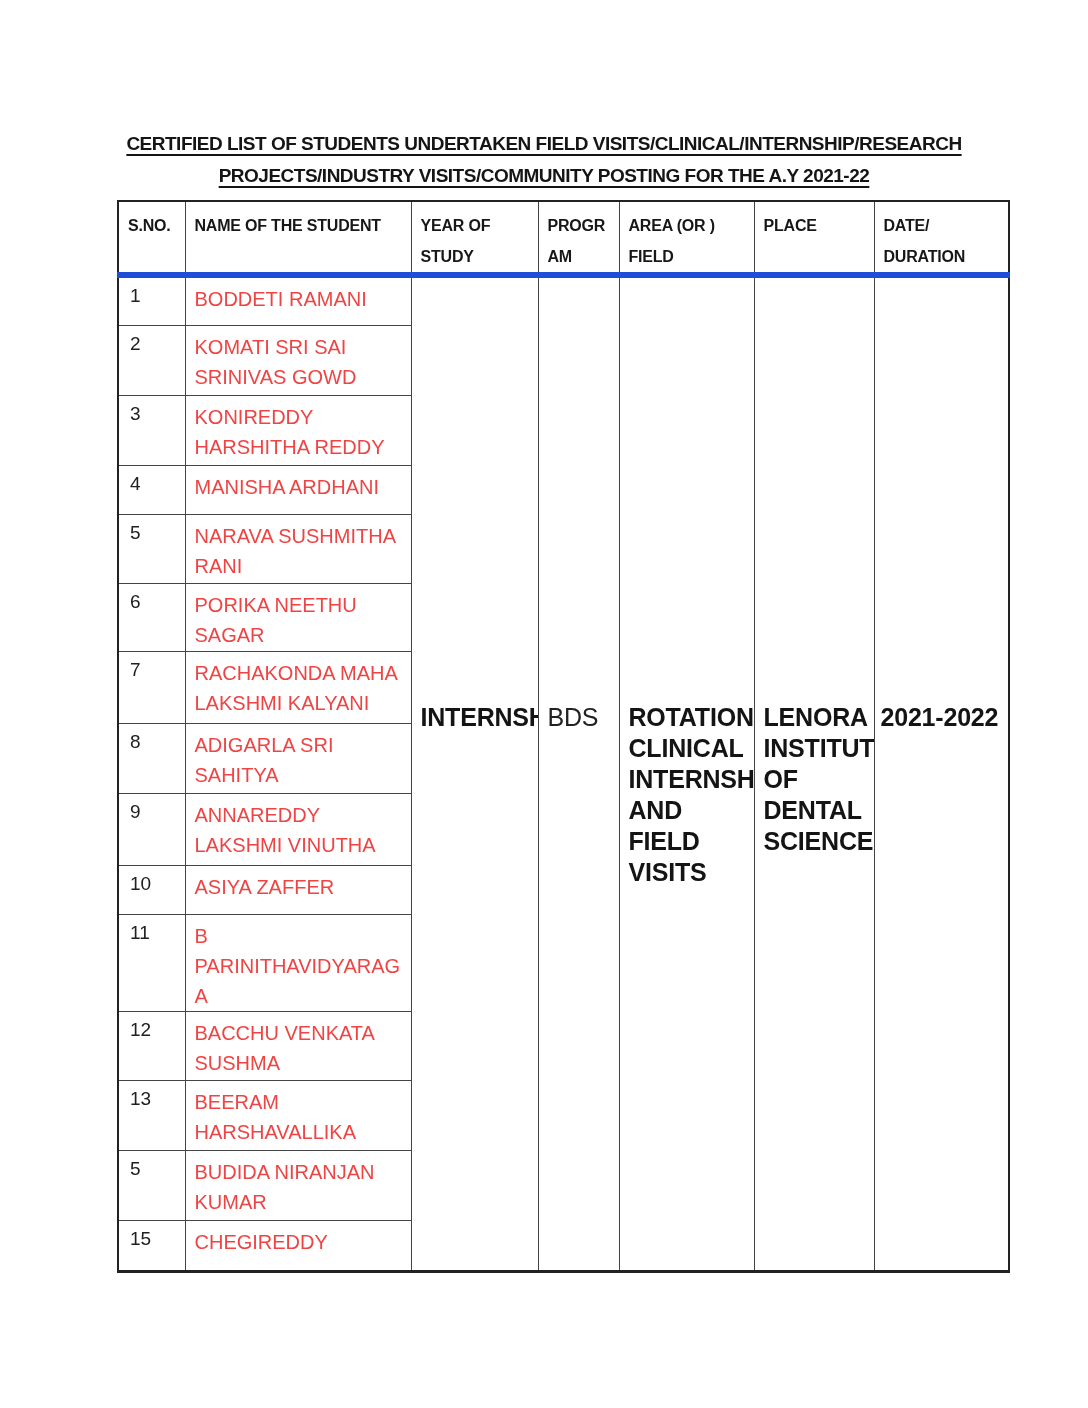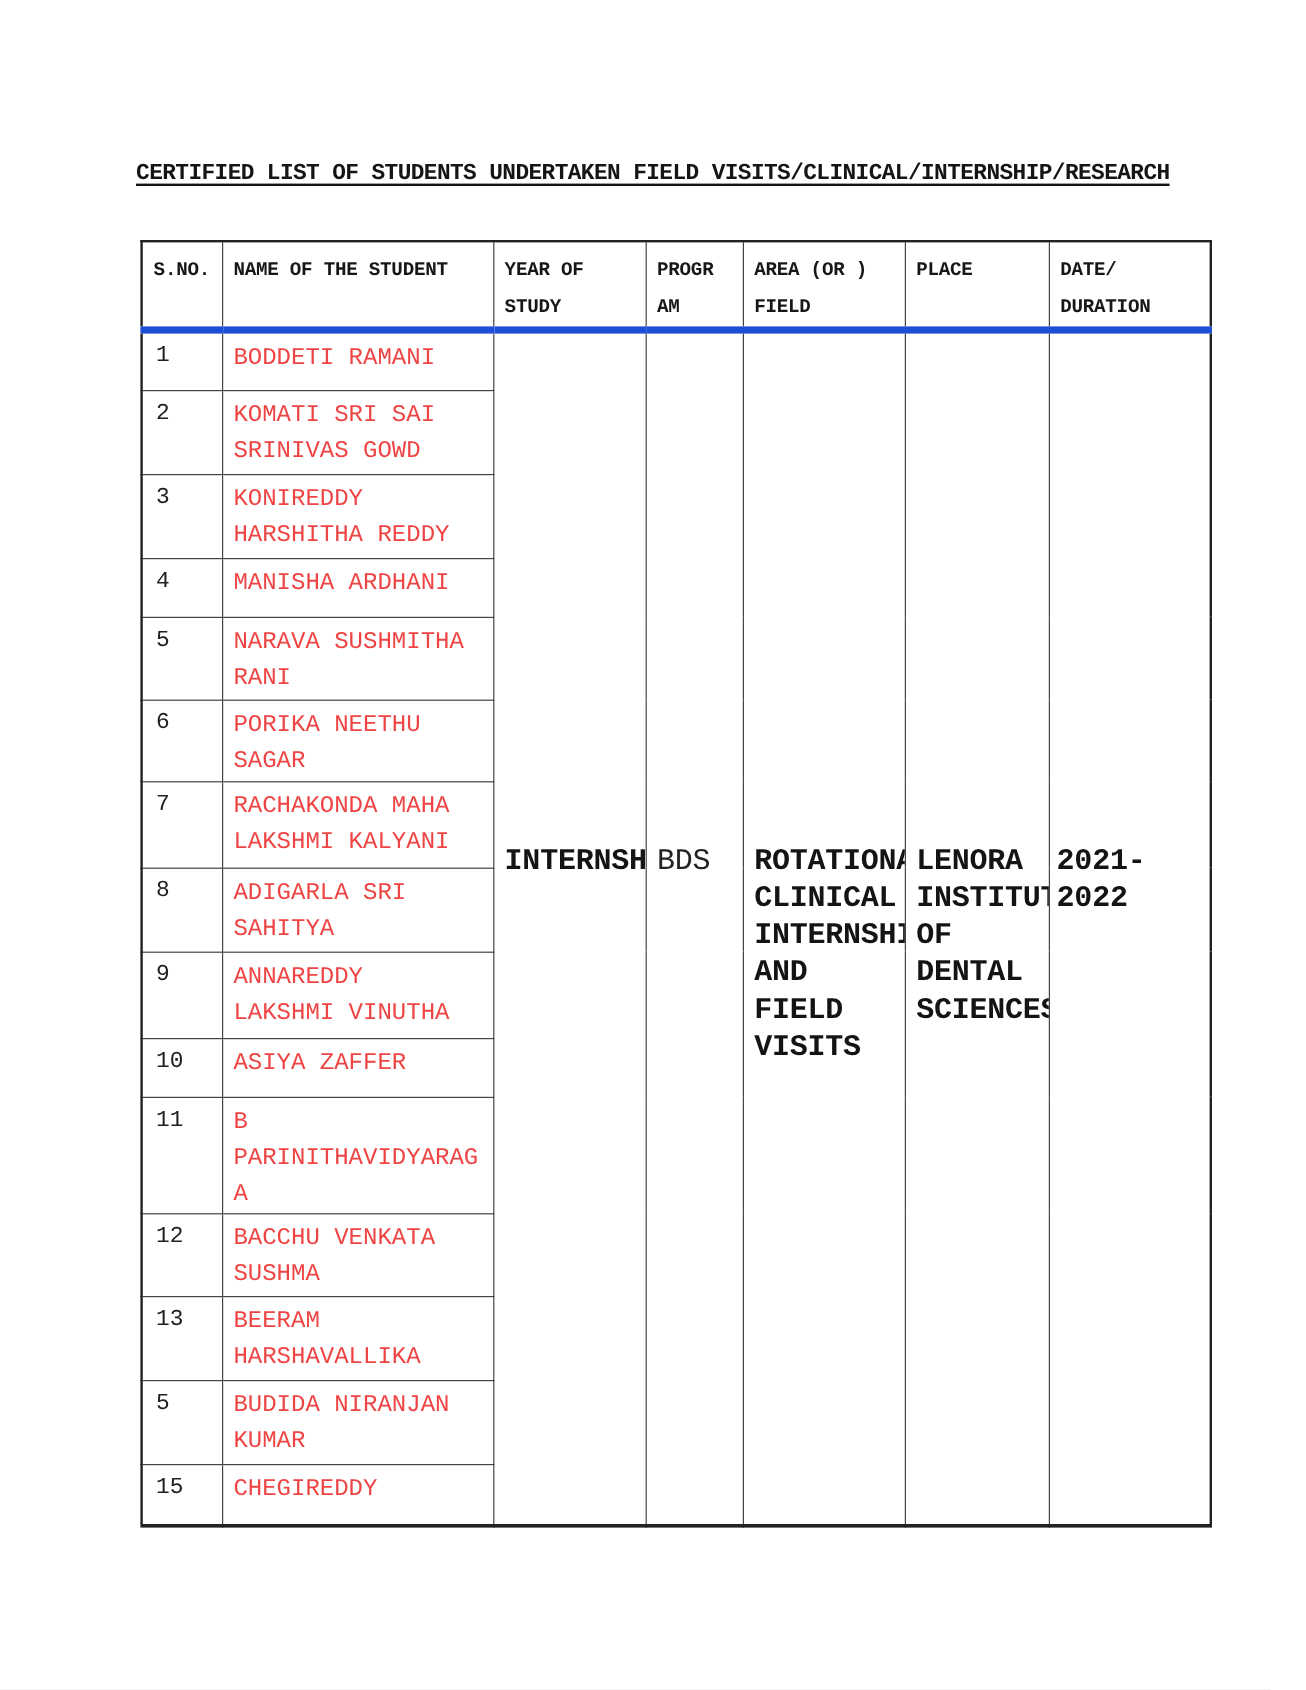--- a/index.html
+++ b/index.html
@@ -1,21 +1,21 @@
 <!DOCTYPE html>
 <html><head>
 <meta charset="utf-8">
 <style>
   html,body{margin:0;padding:0;background:#e8e8e8;}
   .page{
     position:relative;
     width:1088px;height:1408px;
     margin:0 auto;
     background:#ffffff;
-    font-family:Liberation Mono, monospace;
+    font-family:Liberation Sans, sans-serif;
     color:#1c1c1c;
     overflow:hidden;
   }
   .doc-title{
     position:absolute;
     left:0; top:128px; width:1088px;
     text-align:center;
     font-weight:bold;
     font-size:19px;
     line-height:32px;
@@ -78,20 +78,21 @@
   td.merged.program{ font-weight:normal; color:#222222;margin-left:18px; }
   td.merged.date{ padding-left:6px; }
 </style>
 </head>
 <body>
 
 <div class="page">
 
   <div class="doc-title">
     <span class="title-line">CERTIFIED LIST OF STUDENTS UNDERTAKEN FIELD VISITS/CLINICAL/INTERNSHIP/RESEARCH</span><br>
+    <span class="title-line">PROJECTS/INDUSTRY VISITS/COMMUNITY POSTING FOR THE A.Y 2021-22</span>
   </div>
 
   <table class="students">
     <colgroup>
       <col style="width:67px">
       <col style="width:226px">
       <col style="width:127px">
       <col style="width:81px">
       <col style="width:135px">
       <col style="width:120px">

